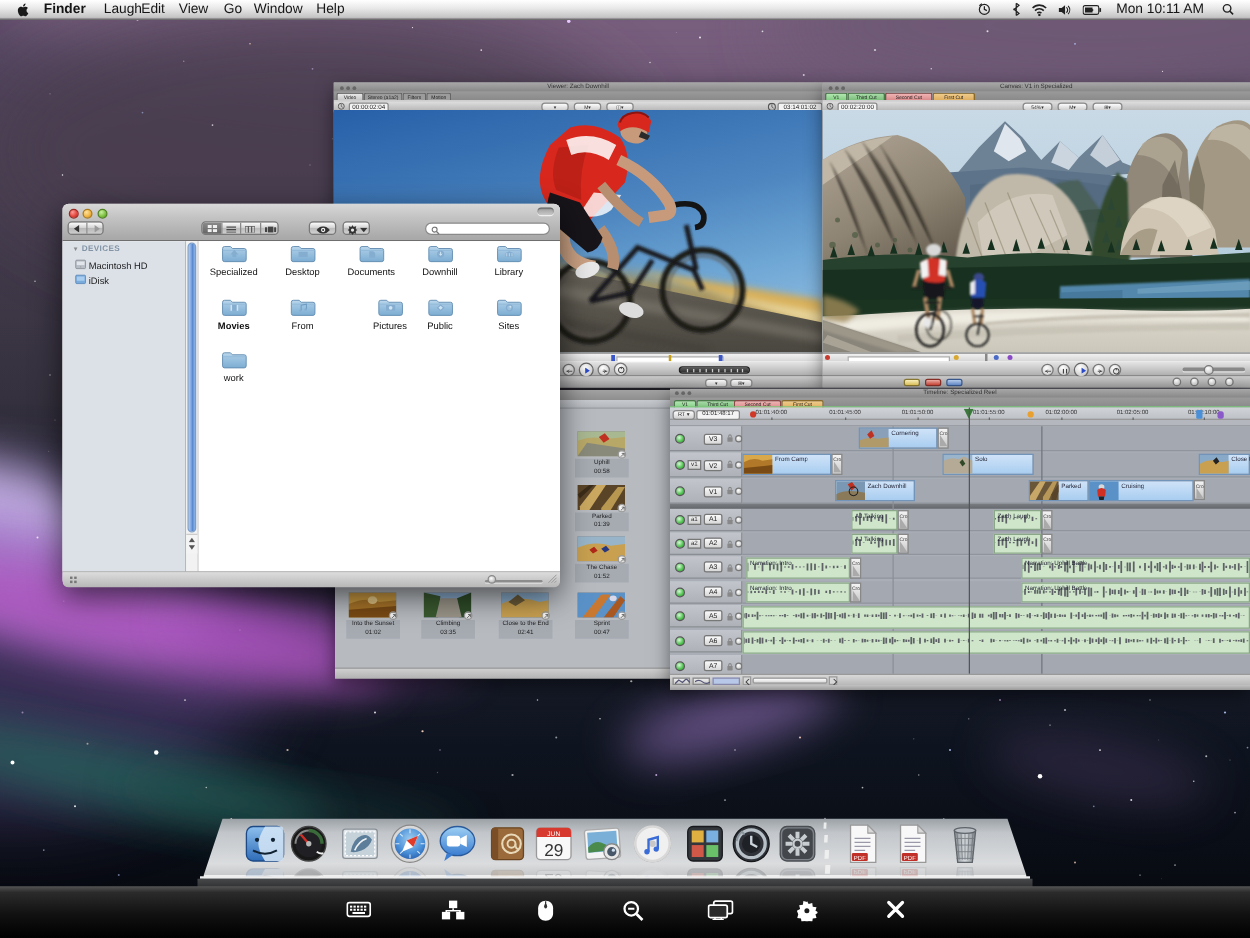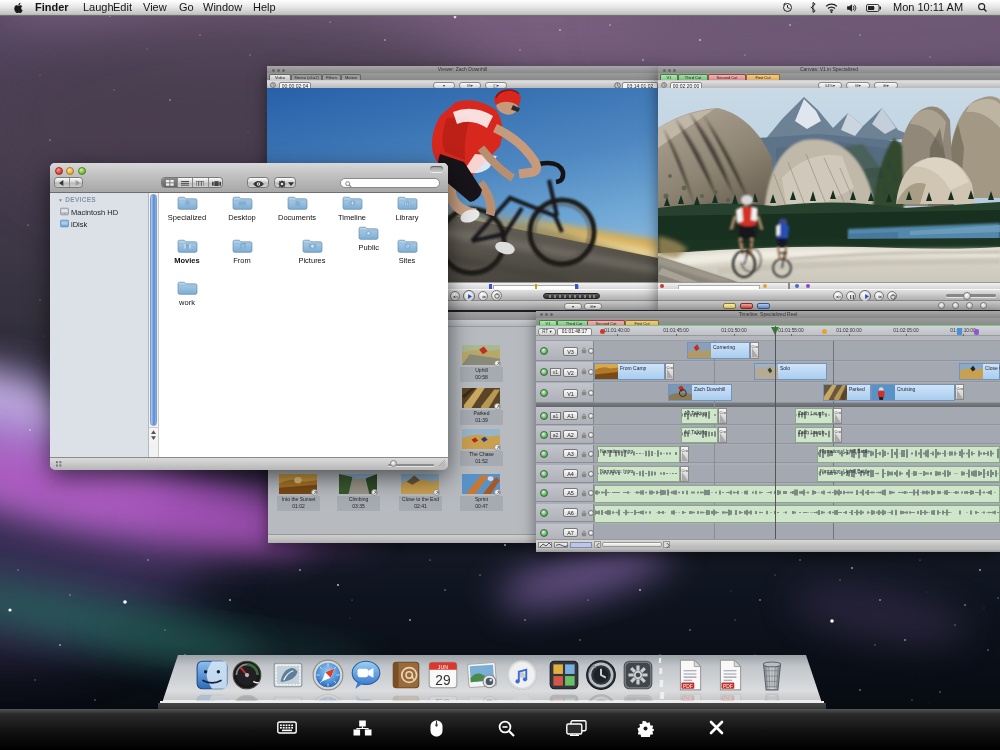--- a/index.html
+++ b/index.html
@@ -1185,21 +1185,21 @@
             <rect x="13" y="12" width="14" height="8" fill="#85add0"></rect>
           </svg><div>Desktop</div></div>
   <div class="folder" style="left:111px;top:2px;"><svg width="21" height="16" viewBox="0 0 40 30">
             <use href="#folder"></use>
             <path d="M16 11h6l3 3v7h-9z" fill="#85add0"></path>
           </svg><div>Documents</div></div>
   <div class="folder" style="left:166px;top:2px;"><svg width="21" height="16" viewBox="0 0 40 30">
             <use href="#folder"></use>
             <circle cx="20" cy="15.5" r="5.5" fill="#85add0"></circle>
             <path d="M20 12v5M18 15l2 2.5 2-2.5" stroke="#d8eaf6" stroke-width="1.4" fill="none"></path>
-          </svg><div>Timeline</div></div>
+          </svg><div>Downhill</div></div>
   <div class="folder" style="left:221px;top:2px;"><svg width="21" height="16" viewBox="0 0 40 30">
             <use href="#folder"></use>
             <path d="M14 20v-6l6-3 6 3v6z" fill="#85add0"></path>
             <path d="M16 14v5M20 14v5M24 14v5" stroke="#d8eaf6" stroke-width="1"></path>
           </svg><div>Library</div></div>
   <div class="folder" style="left:1px;top:45px;font-weight:bold;"><svg width="21" height="16" viewBox="0 0 40 30">
             <use href="#folder"></use>
             <rect x="14" y="11" width="12" height="9" fill="#85add0"></rect>
             <rect x="14" y="11" width="2.5" height="9" fill="#cfe4f2"></rect>
             <rect x="23.5" y="11" width="2.5" height="9" fill="#cfe4f2"></rect>
@@ -1208,21 +1208,21 @@
             <use href="#folder"></use>
             <path d="M17 19.5v-8l8-1.5v8" stroke="#6e9cc2" stroke-width="1.6" fill="none"></path>
             <circle cx="15.8" cy="19.5" r="1.8" fill="#85add0"></circle>
             <circle cx="23.8" cy="18" r="1.8" fill="#85add0"></circle>
           </svg><div>From</div></div>
   <div class="folder" style="left:126px;top:45px;"><svg width="21" height="16" viewBox="0 0 40 30">
             <use href="#folder"></use>
             <rect x="13" y="11" width="14" height="9" rx="1" fill="#85add0"></rect>
             <circle cx="20" cy="15.5" r="2.8" fill="#cfe4f2"></circle>
           </svg><div>Pictures</div></div>
-  <div class="folder" style="left:166px;top:32px;text-align:right;"><svg width="21" height="16" viewBox="0 0 40 30">
+  <div class="folder" style="left:166px;top:45px;"><svg width="21" height="16" viewBox="0 0 40 30">
             <use href="#folder"></use>
             <path d="M20 10l6 5.5-6 5.5-6-5.5z" fill="#85add0"></path>
             <path d="M20 12.5l3.3 3-3.3 3-3.3-3z" fill="#cfe4f2"></path>
           </svg><div>Public</div></div>
   <div class="folder" style="left:221px;top:45px;"><svg width="21" height="16" viewBox="0 0 40 30">
             <use href="#folder"></use>
             <circle cx="20" cy="15.5" r="5.5" fill="#85add0"></circle>
             <circle cx="20" cy="15.5" r="3.5" fill="#9cc2e0"></circle>
             <circle cx="21.5" cy="14" r="1.5" fill="#cfe4f2"></circle>
           </svg><div>Sites</div></div>

